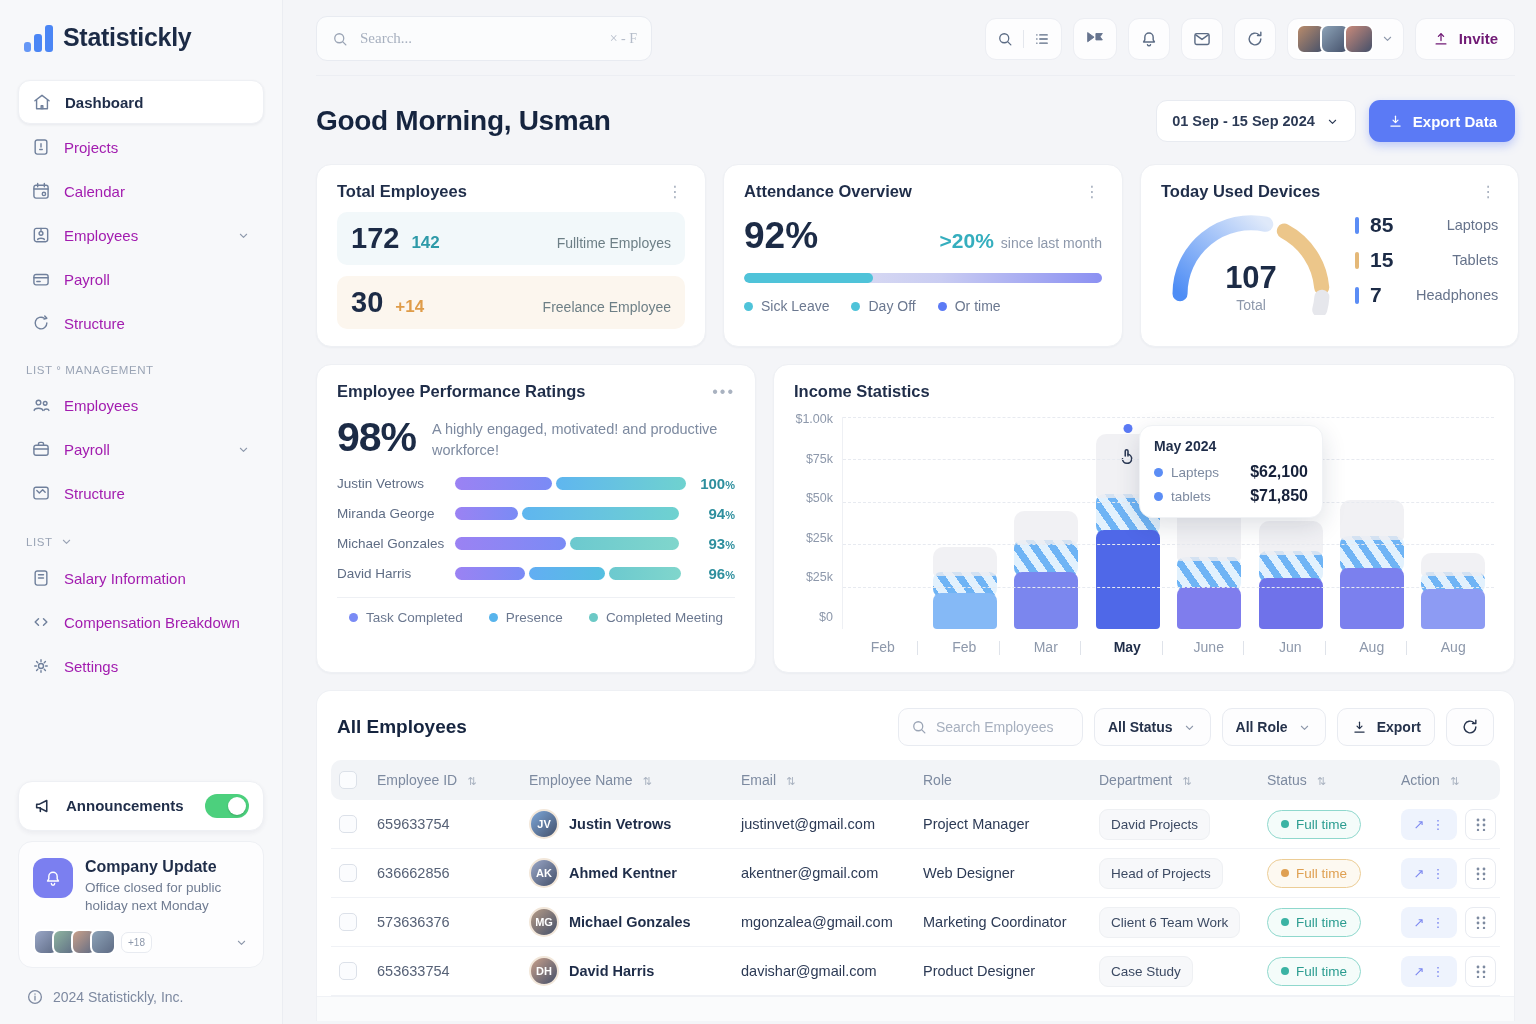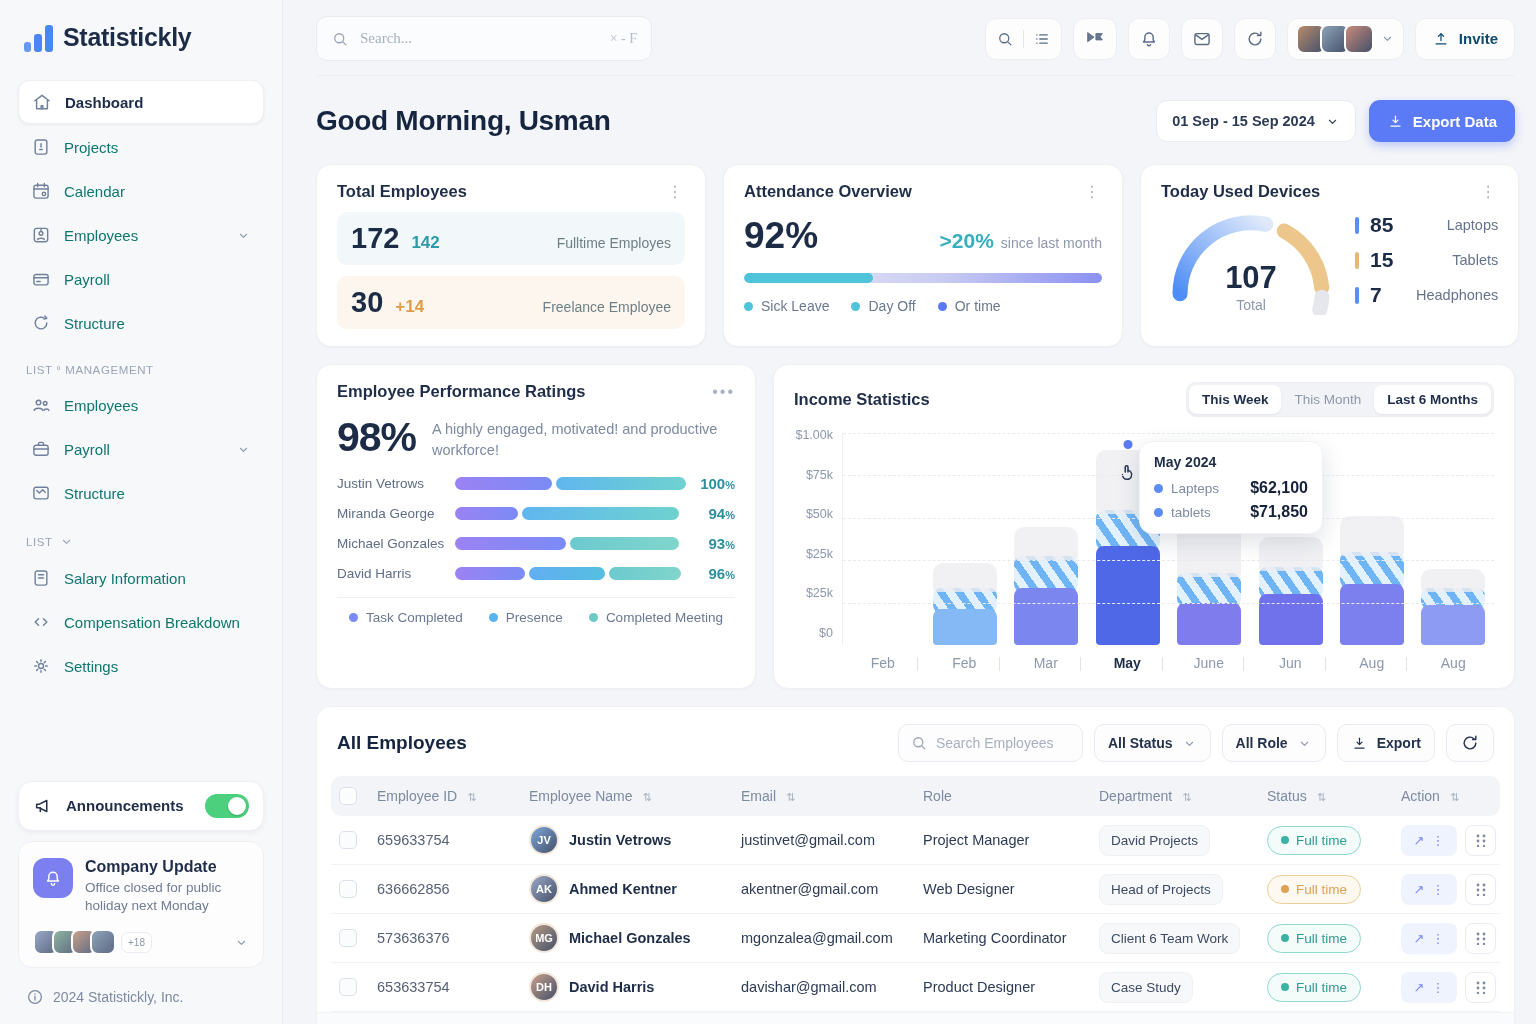--- a/index.html
+++ b/index.html
@@ -14,21 +14,21 @@
     border-right:1px solid #ebedf2; padding:22px 18px 14px 18px; display:flex; flex-direction:column; }
   .logo-row { display:flex; align-items:center; gap:10px; padding-left:6px; margin-bottom:28px; }
   .logo-mark { display:flex; align-items:flex-end; gap:3px; height:30px; }
   .logo-mark i { display:block; border-radius:3px; background:#4b86f5; }
   .logo-mark i:nth-child(1){ width:7px; height:10px; opacity:.85;}
   .logo-mark i:nth-child(2){ width:8px; height:18px; }
   .logo-mark i:nth-child(3){ width:8px; height:27px; }
   .logo-text { font-size:25px; font-weight:bold; color:#1c2b46; letter-spacing:-.3px; }
   .nav { display:flex; flex-direction:column; gap:2px; }
   .nav-item { display:flex; align-items:center; gap:13px; padding:11px 13px; border-radius:12px;
-    font-size:15px; color:#0f766e; cursor:pointer; }
+    font-size:15px; color:#a21caf; cursor:pointer; }
   .nav-item .nicon { color:#70809c; width:20px; height:20px; }
   .nav-item.active { background:#ffffff; box-shadow:0 1px 3px rgba(30,42,70,.07); border:1px solid #eef0f4; font-weight:bold; color:#1f2d49; }
   .nav-item .spacer { flex:1; }
   .nav-item .chev { color:#8e99ac; }
   .sec-title { font-size:11.5px; letter-spacing:.6px; color:#9aa4b5; margin:20px 0 8px 8px; display:flex; align-items:center; gap:6px; }
   .sb-bottom { margin-top:auto; }
   .announce-card { background:#fff; border:1px solid #eef0f4; border-radius:14px; box-shadow:0 2px 5px rgba(30,42,70,.06);
     padding:12px 14px; display:flex; align-items:center; gap:11px; position:relative; z-index:2; }
   .announce-card .atext { font-size:15px; font-weight:bold; color:#1f2d49; flex:1; }
   .toggle { width:44px; height:24px; border-radius:12px; background:#4cd07d; position:relative; cursor:pointer; }
@@ -53,21 +53,21 @@
   .search-box input::placeholder { color:#a7b0bf; }
   .kbd-hint { font-size:14px; color:#b4bcc9; white-space:nowrap; }
   .top-actions { display:flex; align-items:center; gap:11px; }
   .icon-btn { height:42px; min-width:42px; background:#fdfdfe; border:1px solid #eceef3; border-radius:11px;
     display:flex; align-items:center; justify-content:center; color:#5b6b84; cursor:pointer; padding:0 10px; gap:9px; }
   .icon-btn .divider { width:1px; height:18px; background:#e4e7ed; }
   .avatar-group { display:flex; align-items:center; background:#fdfdfe; border:1px solid #eceef3; border-radius:11px; height:42px; padding:0 8px; cursor:pointer; }
   .avatar-group .av { width:30px; height:30px; border-radius:8px; border:2px solid #fff; margin-right:-6px; }
   .avatar-group .chev { margin-left:12px; color:#8d98ab; }
   .invite-btn { height:42px; background:#fdfdfe; border:1px solid #eceef3; border-radius:11px; display:flex; align-items:center; gap:9px;
-    padding:0 16px; font-size:15px; font-weight:bold; color:#0c4a6e; cursor:pointer; }
+    padding:0 16px; font-size:15px; font-weight:bold; color:#701a75; cursor:pointer; }
   
   .page-head { display:flex; align-items:center; justify-content:space-between; margin-top:24px; }
   .greeting { font-size:28px; font-weight:bold; color:#15243f; letter-spacing:-.3px; }
   .head-right { display:flex; gap:13px; }
   .date-chip { height:42px; background:#fff; border:1px solid #e8ebf1; border-radius:11px; display:flex; align-items:center; gap:10px;
     padding:0 15px; font-size:14.5px; font-weight:bold; color:#2c3a55; cursor:pointer; }
   .export-data-btn { height:42px; background:#5b7af5; border:none; border-radius:11px; display:flex; align-items:center; gap:9px;
     padding:0 18px; font-size:15px; font-weight:bold; color:#fff; cursor:pointer; box-shadow:0 4px 10px rgba(91,122,245,.35); }
   
   .cards-row1 { display:grid; grid-template-columns:390px 400px 1fr; gap:17px; margin-top:22px; }
@@ -641,25 +641,20 @@
           <span class="li">
             <span class="dot" style="background: rgb(108, 201, 198);"></span>
             <span>Completed Meeting</span>
           </span>
         </div>
     </section>
 
     <section class="card">
       <div class="card-head">
         <span class="card-title">Income Statistics</span>
-        <div class="tabs" id="income-tabs">
-            <span class="tab active">This Week</span>
-            <span class="tab">This Month</span>
-            <span class="tab active">Last 6 Months</span>
-          </div>
       </div>
       <div class="chart-area">
         <div class="y-axis" id="y-axis">
             <span>$1.00k</span>
             <span>$75k</span>
             <span>$50k</span>
             <span>$25k</span>
             <span>$25k</span>
             <span>$0</span>
           </div>

